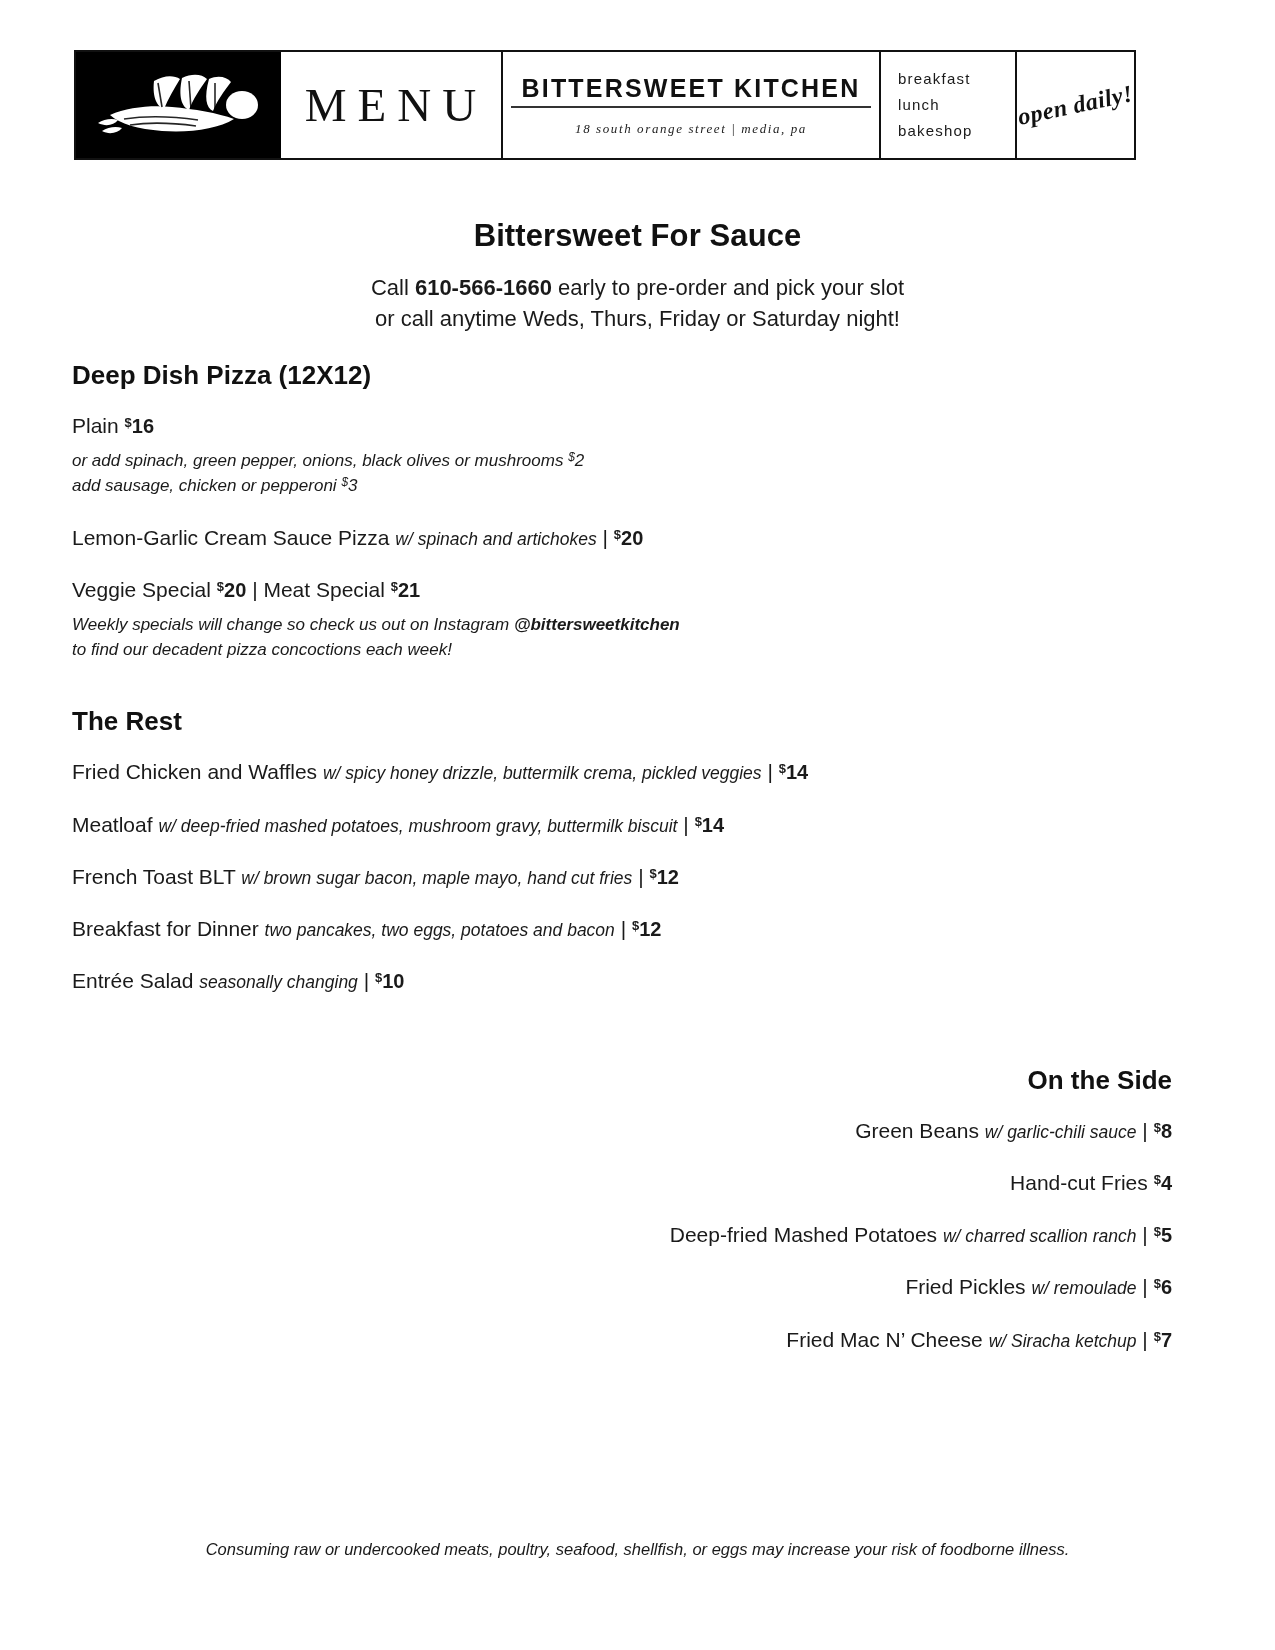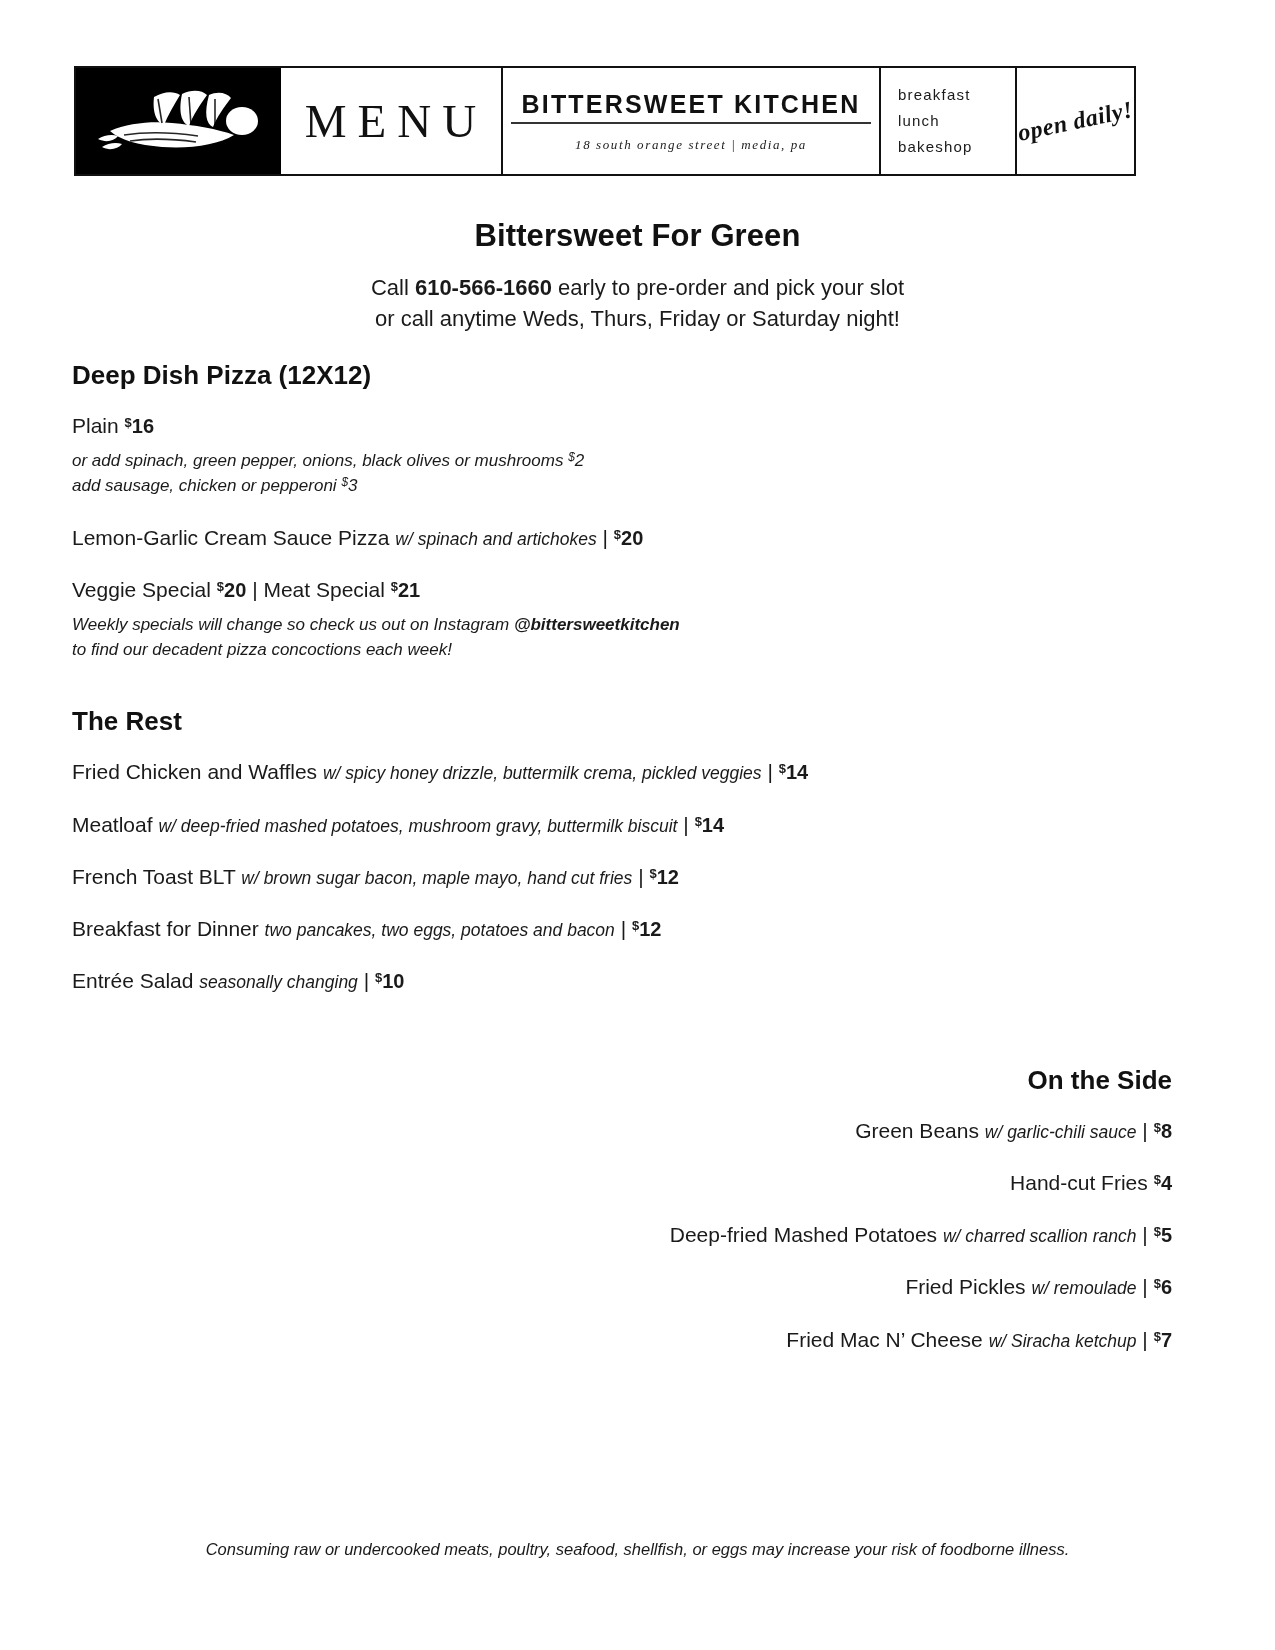--- a/index.html
+++ b/index.html
@@ -13,21 +13,21 @@
     font-family: "Liberation Sans", sans-serif;
     color: #1a1a1a;
     position: relative;
     overflow: hidden;
   }
 
   
   .header-banner {
     position: absolute;
     left: 74px;
-    top: 66px;
+    top: 50px;
     width: 1062px;
     height: 110px;
     border: 2px solid #111;
     box-sizing: border-box;
     display: flex;
     align-items: stretch;
   }
   .logo-cell {
     width: 205px;
     background: #000;
@@ -257,21 +257,21 @@
     <span>breakfast</span>
     <span>lunch</span>
     <span>bakeshop</span>
   </div>
 
   <div class="daily-cell">
     <span class="daily-text">open daily!</span>
   </div>
 </div>
 
-<div class="page-title">Bittersweet For Green</div>
+<div class="page-title">Bittersweet For Sauce</div>
 
 <div class="call-block">
   <div>
     <span>Call </span><b>610-566-1660</b><span> early to pre-order and pick your slot</span>
   </div>
   <div>or call anytime Weds, Thurs, Friday or Saturday night!</div>
 </div>
 
 <div class="content">
 

